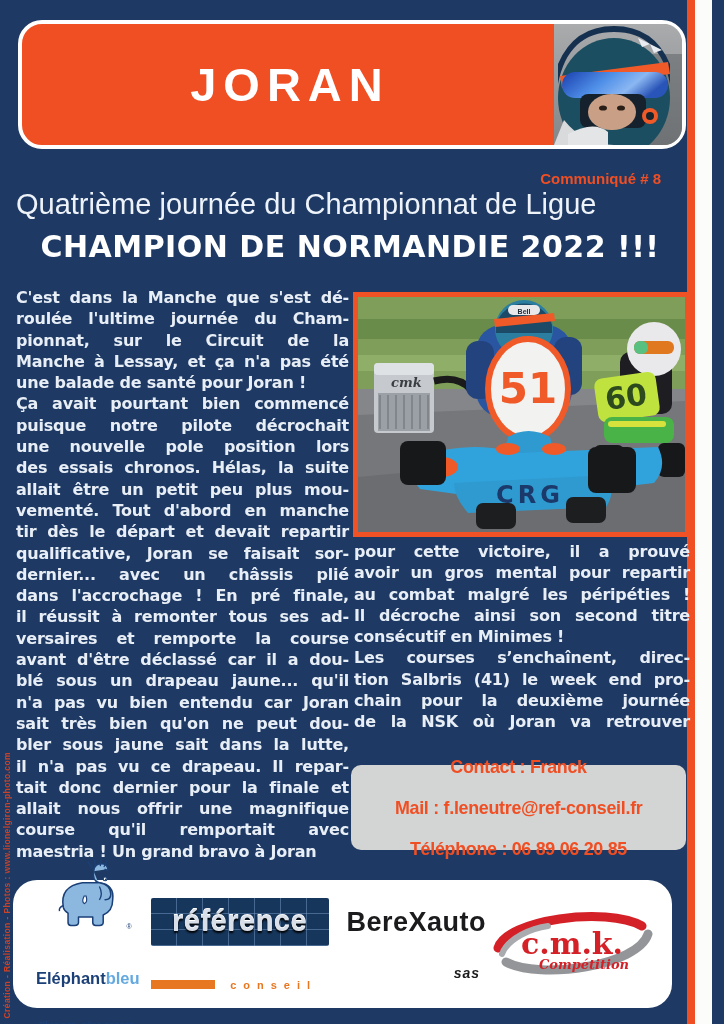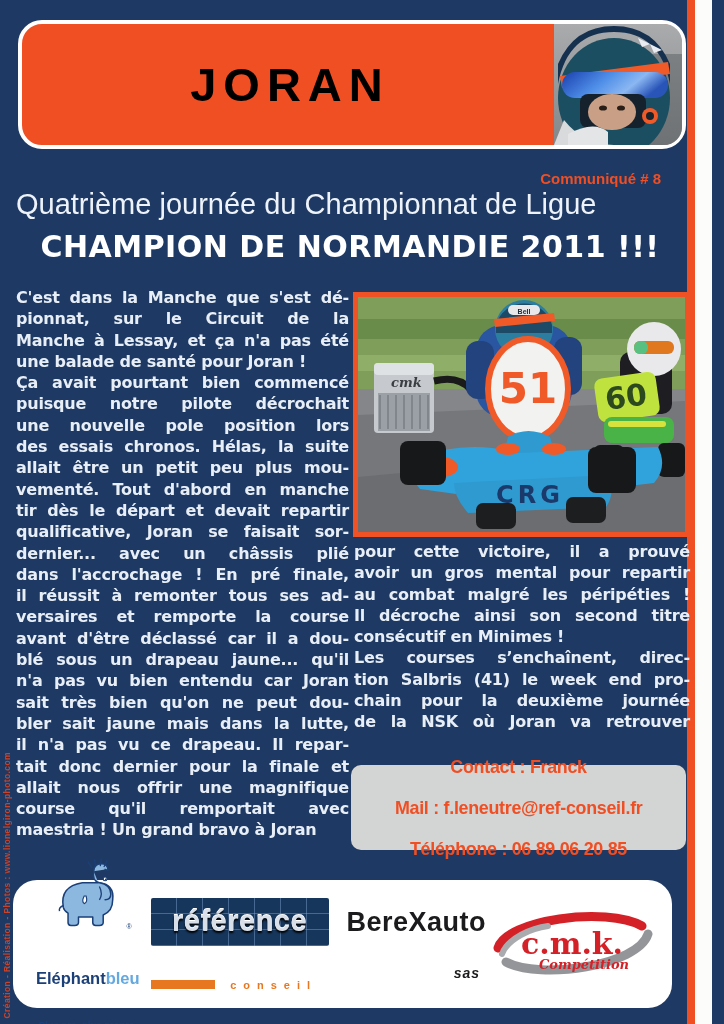--- a/index.html
+++ b/index.html
@@ -14,21 +14,21 @@
   .stripe-white  { position:absolute; left:695px; top:0; width:17px; height:1024px; background:#fcfcfa; }
 
   
   .header-box {
     position:absolute; left:18px; top:20px; width:668px; height:129px;
     background:#f04e23; border:4px solid #ffffff; border-radius:24px;
   }
   .header-name {
     position:absolute; left:14px; right:138px; top:0; bottom:0;
     display:flex; flex-direction:column; align-items:center; justify-content:center;
-    color:#000000; font-weight:bold; font-size:47px; line-height:1.06;
+    color:#ffffff; font-weight:bold; font-size:47px; line-height:1.06;
     letter-spacing:7px; text-transform:uppercase;
   }
   .header-photo {
     position:absolute; right:0; top:0; width:128px; height:121px;
     border-radius:0 18px 18px 0; overflow:hidden;
   }
   .header-photo svg { display:block; }
 
   .communique {
     position:absolute; right:63px; top:170px;
@@ -162,44 +162,45 @@
         <path d="M10,96 Q30,121 60,121 L0,121 Z" fill="#d8dadc"></path>
         <circle cx="96" cy="92" r="8" fill="#f05a28"></circle>
         <circle cx="96" cy="92" r="4" fill="#17242e"></circle>
         <path d="M14,110 Q40,96 54,108 L54,121 L14,121 Z" fill="#e3e5e7"></path>
       </svg>
     </div>
   </div>
 
   <div class="communique">Communiqué # 8</div>
   <div class="subtitle">Quatrième journée du Championnat de Ligue</div>
-  <div class="headline">CHAMPION DE NORMANDIE 2011 !!!</div>
+  <div class="headline">CHAMPION DE NORMANDIE 2022 !!!</div>
 
   <div class="col col-left">
     <div class="jline">C'est dans la Manche que s'est dé-</div>
+    <div class="jline">roulée l'ultime journée du Cham-</div>
     <div class="jline">pionnat, sur le Circuit de la</div>
     <div class="jline">Manche à Lessay, et ça n'a pas été</div>
     <div class="jline no-j">une balade de santé pour Joran !</div>
     <div class="jline">Ça avait pourtant bien commencé</div>
     <div class="jline">puisque notre pilote décrochait</div>
     <div class="jline">une nouvelle pole position lors</div>
     <div class="jline">des essais chronos. Hélas, la suite</div>
     <div class="jline">allait être un petit peu plus mou-</div>
     <div class="jline">vementé. Tout d'abord en manche</div>
     <div class="jline">tir dès le départ et devait repartir</div>
     <div class="jline">qualificative, Joran se faisait sor-</div>
     <div class="jline">dernier... avec un châssis plié</div>
     <div class="jline">dans l'accrochage ! En pré finale,</div>
     <div class="jline">il réussit à remonter tous ses ad-</div>
     <div class="jline">versaires et remporte la course</div>
     <div class="jline">avant d'être déclassé car il a dou-</div>
     <div class="jline">blé sous un drapeau jaune... qu'il</div>
     <div class="jline">n'a pas vu bien entendu car Joran</div>
     <div class="jline">sait très bien qu'on ne peut dou-</div>
-    <div class="jline">bler sait jaune mais dans la lutte,</div>
+    <div class="jline">bler sous jaune sait dans la lutte,</div>
     <div class="jline">il n'a pas vu ce drapeau. Il repar-</div>
     <div class="jline">tait donc dernier pour la finale et</div>
     <div class="jline">allait nous offrir une magnifique</div>
     <div class="jline">course qu'il remportait avec</div>
     <div class="jline no-j">maestria ! Un grand bravo à Joran</div>
   </div>
 
   <div class="race-photo">
     <svg width="327" height="235" viewBox="0 0 327 235">
       <rect width="327" height="100" fill="#7e9e5a"></rect>

